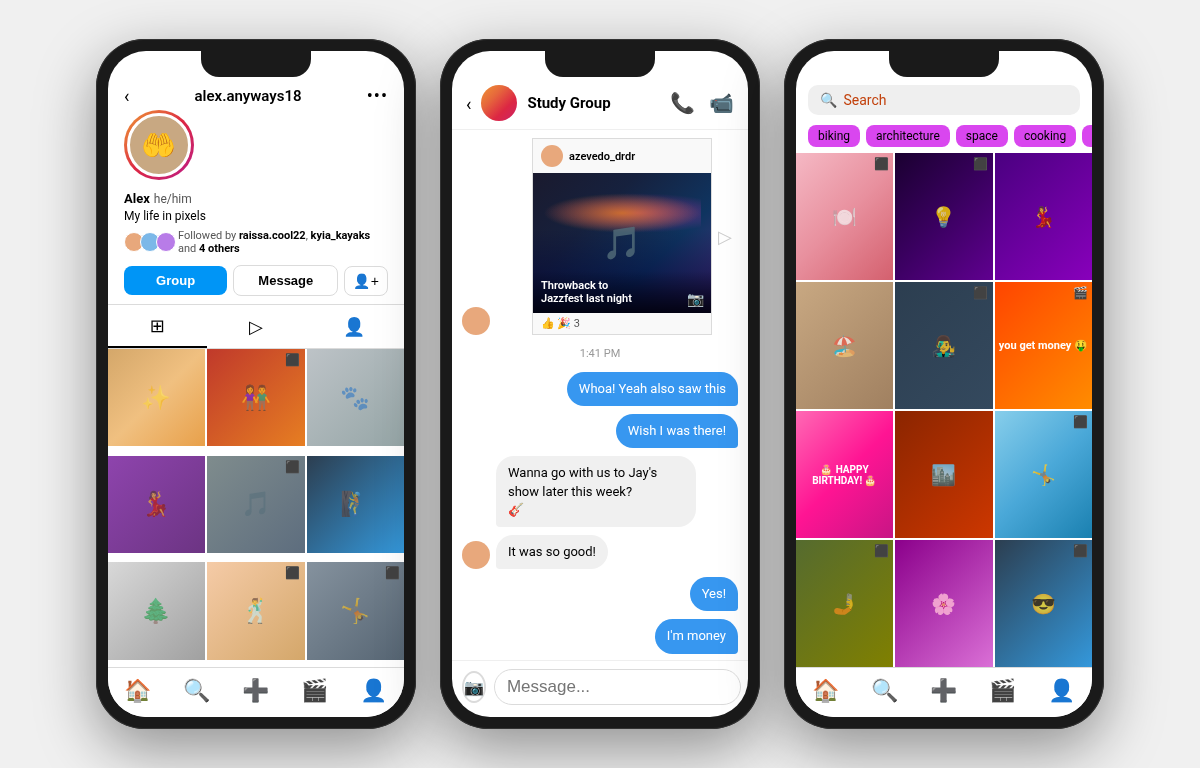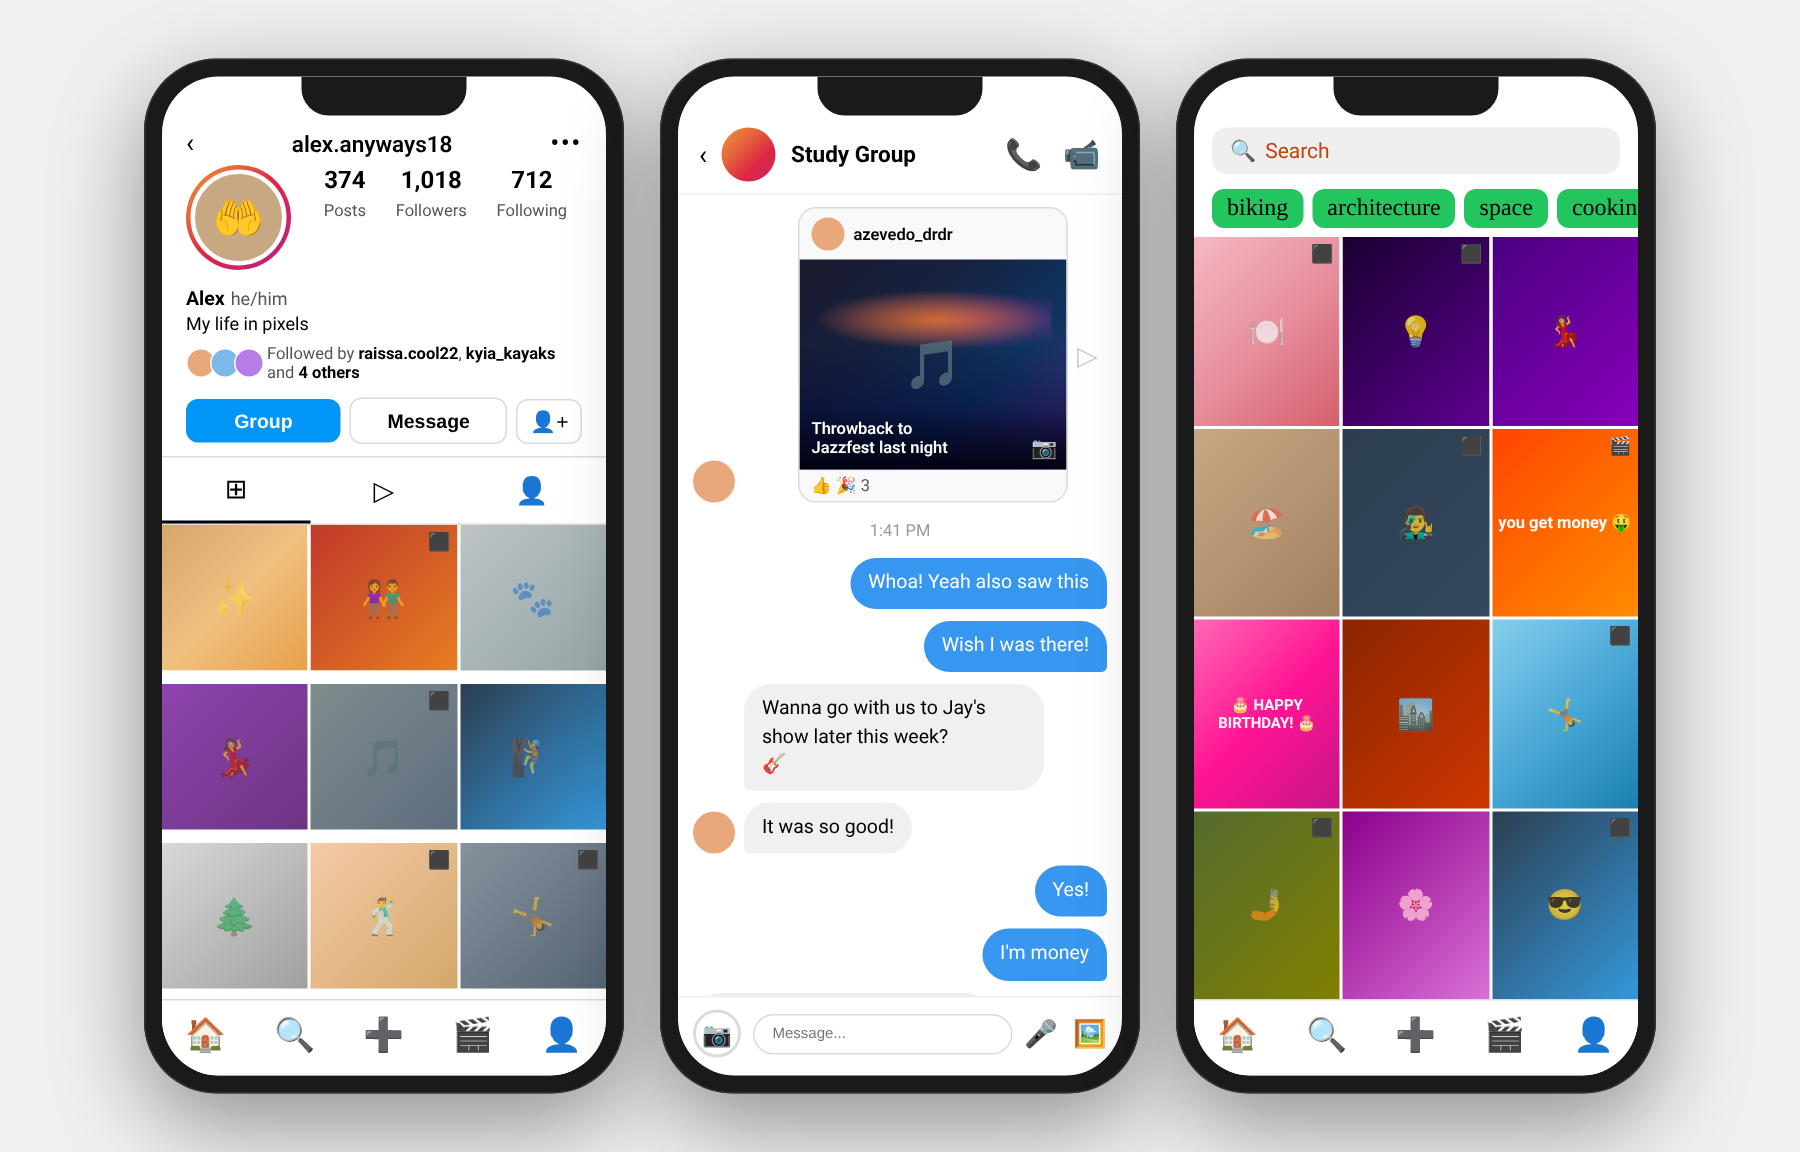--- a/index.html
+++ b/index.html
@@ -277,21 +277,21 @@
       flex: 1;
       overflow-y: auto;
       padding: 8px 10px;
       display: flex;
       flex-direction: column;
       gap: 8px;
     }
     .msg-shared-post {
       background: #f9f9f9;
       border: 1px solid #dbdbdb;
-      border-radius: 12px;
+      border-radius: 0;
       overflow: hidden;
       width: 180px;
       align-self: flex-start;
       margin-left: 36px;
     }
     .msg-post-header {
       display: flex;
       align-items: center;
       gap: 6px;
       padding: 6px 8px;
@@ -393,21 +393,21 @@
       align-items: center;
       justify-content: center;
       font-size: 16px;
       cursor: pointer;
     }
     .msg-input {
       flex: 1;
       border: 1px solid #dbdbdb;
       border-radius: 20px;
       padding: 7px 12px;
-      font-size: 10px;
+      font-size: 17px;
       outline: none;
       color: #999;
     }
     .msg-input-icons {
       display: flex;
       gap: 10px;
       font-size: 18px;
       color: #555;
     }
 
@@ -432,28 +432,27 @@
       color: #c2410c;
     }
     .explore-tags {
       display: flex;
       gap: 6px;
       padding: 6px 12px;
       overflow-x: auto;
     }
     .explore-tags::-webkit-scrollbar { display: none; }
     .tag-chip {
-      background: #22c55e;
+      background: #d946ef;
       border-radius: 8px;
       padding: 4px 10px;
-      font-size: 16px;
+      font-size: 12px;
       white-space: nowrap;
       cursor: pointer;
       flex-shrink: 0;
-      font-family: Liberation Serif, serif;
     }
     .explore-grid {
       flex: 1;
       display: grid;
       grid-template-columns: repeat(3, 1fr);
       grid-template-rows: repeat(4, 1fr);
       gap: 2px;
       overflow: hidden;
     }
     .eg-cell {
@@ -490,34 +489,20 @@
       <div class="profile-header">
         <span class="back-arrow">‹</span>
         <span class="profile-username">alex.anyways18</span>
         <span class="three-dots">•••</span>
       </div>
 
       <div style="display:flex; align-items:flex-start; padding: 0 16px 6px; gap:12px;">
         <div class="profile-avatar-area">
           <div class="avatar-inner">
             <span style="font-size:28px;">🤲</span>
-          </div>
-        </div>
-        <div class="profile-stats" style="flex:1; padding:0; justify-content:space-around;">
-          <div class="stat-item">
-            <span class="stat-number">374</span>
-            <span class="stat-label">Posts</span>
-          </div>
-          <div class="stat-item">
-            <span class="stat-number">1,018</span>
-            <span class="stat-label">Followers</span>
-          </div>
-          <div class="stat-item">
-            <span class="stat-number">712</span>
-            <span class="stat-label">Following</span>
           </div>
         </div>
       </div>
 
       <div class="profile-info">
         <span class="profile-name">Alex</span>
         <span class="profile-pronoun">he/him</span>
         <p class="profile-bio">My life in pixels</p>
       </div>
 

